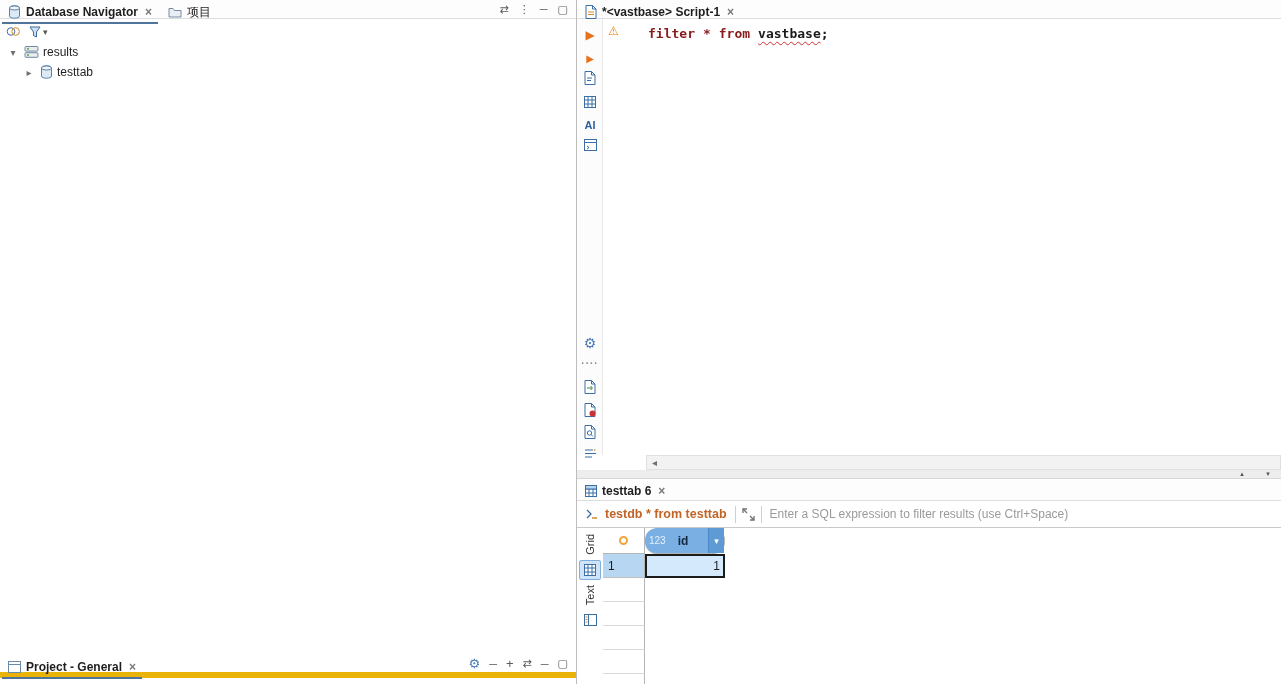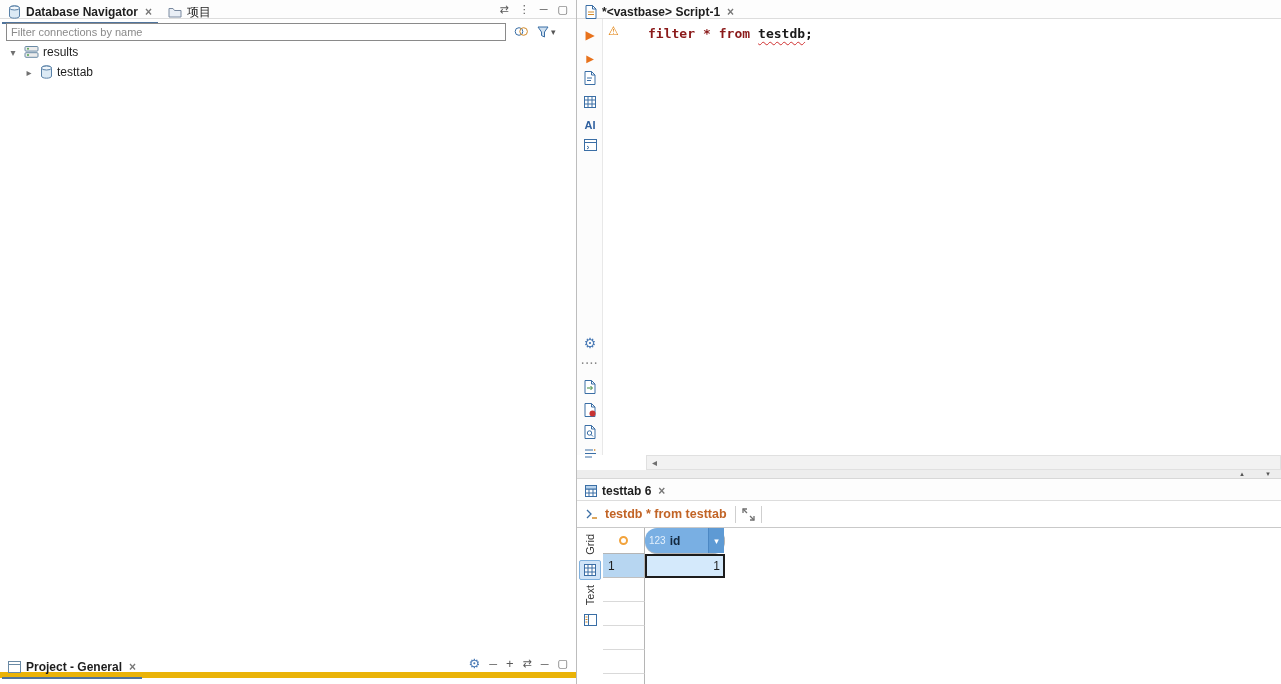--- a/index.html
+++ b/index.html
@@ -60,21 +60,21 @@
 
   #res-sidebar { left:577px; top:528px; width:26px; height:156px; display:flex; flex-direction:column; align-items:center; padding-top:6px; gap:5px; }
   .side-label { writing-mode:vertical-rl; transform:rotate(180deg); font-size:11px; color:#333; }
   .side-icon-box { width:22px; height:20px; display:flex; align-items:center; justify-content:center; border-radius:2px; }
   .side-icon-box.active { background:#cfe4f8; border:1px solid #7fb0dd; }
 
   #grid { left:603px; top:528px; width:678px; height:156px; overflow:hidden; background:#fff; }
   .g-cell { position:absolute; border-right:1px solid #b5b5b5; border-bottom:1px solid #b5b5b5; display:flex; align-items:center; }
   #g-corner { left:0; top:0; width:42px; height:26px; background:#fff; justify-content:center; }
   .orange-ring { width:9px; height:9px; border:2px solid #f2a33c; border-radius:50%; }
-  #g-header { left:42px; top:0; width:80px; height:26px; background:#79afe3; padding-left:4px; gap:4px;border-radius:12px; }
+  #g-header { left:42px; top:0; width:80px; height:26px; background:#79afe3; padding-left:4px; gap:12px;border-radius:12px; }
   #g-header .type { font-size:10px; color:#e4f0fc; }
   #g-header .colname { font-weight:bold; color:#14293f; }
   #g-header .dd { margin-left:auto; width:16px; height:100%; background:#5e9ad4; border-left:1px solid #4c88c4; display:flex; align-items:center; justify-content:center; color:#fff; font-size:9px; }
   #g-rownum1 { left:0; top:26px; width:42px; height:24px; background:#b7d6f1; padding-left:5px; border-bottom:1px solid #c0c0c0; }
   #g-value1 { left:42px; top:26px; width:80px; height:24px; background:#d4e9fb; justify-content:flex-end; padding-right:4px; outline:2px solid #1c1c1c; outline-offset:-2px; }
   .g-empty { position:absolute; left:0; width:42px; height:24px; border-right:1px solid #b5b5b5; border-bottom:1px solid #d9d9d9; background:#fff; }
 
   svg { display:block; }
 </style>
 </head>
@@ -103,21 +103,20 @@
     </div>
     <div class="win-icons">
       <span>⇄</span>
       <span>⋮</span>
       <span>─</span>
       <span>▢</span>
     </div>
   </div>
 
   <div id="lp-filter-row">
-    <input type="text" placeholder="Filter connections by name" style="">
     <span>
       <svg width="15" height="13" viewBox="0 0 15 13">
           <circle cx="5" cy="6.5" r="3.8" fill="none" stroke="#3a6ea5"></circle>
           <circle cx="9.6" cy="6.5" r="3.8" fill="none" stroke="#d28a2a"></circle>
         </svg>
     </span>
     <span style="display:flex;align-items:center;gap:2px;">
       <svg width="12" height="12" viewBox="0 0 12 12">
           <path d="M1 1h10L7.5 6v5l-3-1.5V6z" fill="#cfe0f0" stroke="#3a6ea5"></path>
         </svg>
@@ -243,21 +242,21 @@
       </svg>
   </span>
 </div>
 
 <div id="ed-area" class="abs">
   <span id="ed-warning">⚠</span>
   <div id="ed-code">
     <span class="kw">filter</span>
     <span class="kw">*</span>
     <span class="kw">from</span>
-    <span><span class="tbl">testdb</span><span class="semi">;</span></span>
+    <span><span class="tbl">vastbase</span><span class="semi">;</span></span>
   </div>
 </div>
 
 <div id="ed-hscroll" class="abs">
   <span class="arrow">◂</span>
 </div>
 
 <div id="sash" class="abs">
   <span class="sash-btn">▴</span>
   <span class="sash-btn">▾</span>
@@ -286,20 +285,21 @@
   </span>
   <span class="query">testdb * from testtab</span>
   <span class="vsep"></span>
   <span class="expand">
     <svg width="13" height="13" viewBox="0 0 13 13">
         <path d="M5 1H1v4M8 12h4V8" fill="none" stroke="#707070" stroke-width="1.3"></path>
         <path d="M1 1l4 4M12 12L8 8" stroke="#707070" stroke-width="1.3"></path>
       </svg>
   </span>
   <span class="vsep"></span>
+  <input type="text" placeholder="Enter a SQL expression to filter results (use Ctrl+Space)" style="">
 </div>
 
 <div id="res-sidebar" class="abs">
   <span class="side-label">Grid</span>
   <span class="side-icon-box active">
     <svg width="12" height="12" viewBox="0 0 12 12">
         <rect x=".5" y=".5" width="11" height="11" fill="#fff" stroke="#3a6ea5"></rect>
         <path d="M.5 4h11M.5 8h11M4 .5v11M8 .5v11" stroke="#3a6ea5"></path>
       </svg>
   </span>

